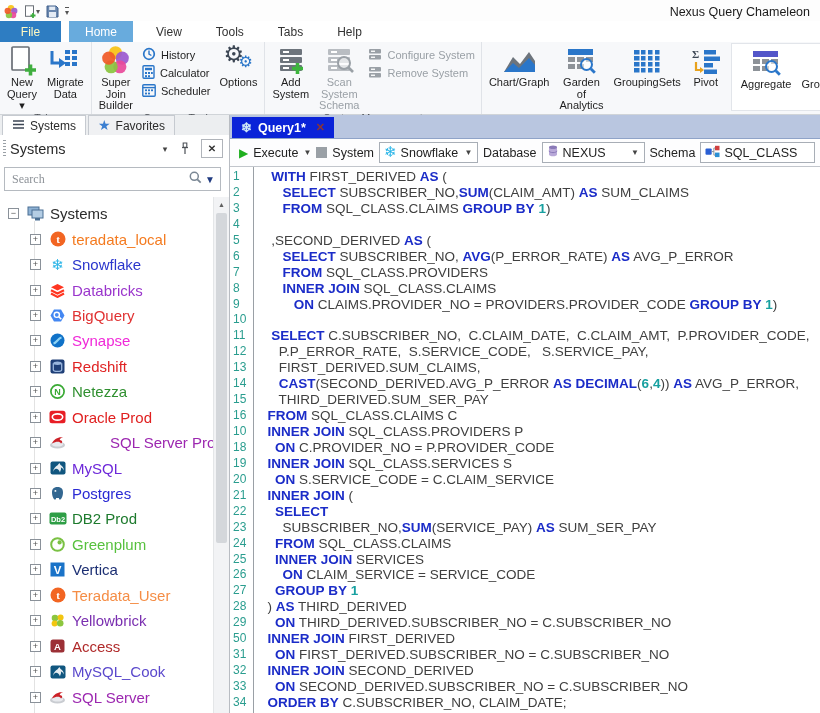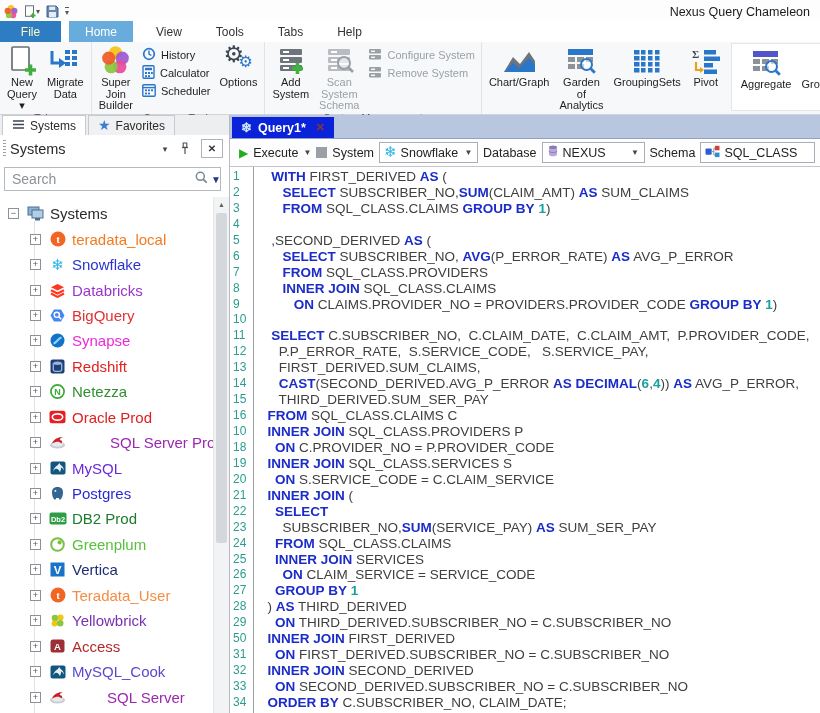--- a/index.html
+++ b/index.html
@@ -47,21 +47,21 @@
   .stab.active{background:#fff;}
   .phead{height:27px;display:flex;align-items:center;padding:0 6px 0 10px;position:relative;background:#fff;}
   .phead::before{content:"";position:absolute;left:3px;top:5px;bottom:5px;width:3px;
         background:repeating-linear-gradient(#9aa0a6 0 1px,transparent 1px 3px);}
   .ptitle{font-size:14.5px;color:#2a2a2a;}
   .phsp{flex:1;}
   .phico{display:flex;align-items:center;justify-content:center;width:20px;height:17px;color:#444;font-size:9px;}
   .phclose{border:1px solid #b0b4ba;font-size:10px;font-weight:bold;color:#333;margin-left:6px;}
   .searchwrap{padding:5px 8px 6px 4px;}
   .searchbox{height:22px;border:1px solid #b5bac0;display:flex;align-items:center;padding:0 5px;background:#fff;}
-  .searchbox input{border:none;outline:none;flex:1;font-size:14px;color:#333;font-family:Liberation Sans, sans-serif;background:transparent;}
+  .searchbox input{border:none;outline:none;flex:1;font-size:12px;color:#333;font-family:Liberation Serif, serif;background:transparent;}
   .searchbox input::placeholder{color:#8d9298;}
   .scaret{font-size:10px;color:#1f3a80;margin-left:3px;}
   .tree{flex:1;position:relative;overflow:hidden;padding-top:4px;}
   .treeinner{position:relative;}
   .treeinner::before{content:"";position:absolute;left:34px;top:20px;bottom:-20px;border-left:1px solid #e2e2e2;}
   .titem{height:25.45px;display:flex;align-items:center;position:relative;}
   .exp{width:9px;height:9px;border:1px solid #8a9199;background:#fff;margin-right:7px;flex:none;
        display:flex;align-items:center;justify-content:center;font-size:9px;line-height:7px;color:#555;z-index:1;}
   .ticon{width:19px;display:flex;justify-content:center;align-items:center;margin-right:5px;flex:none;}
   .tlabel{font-size:15px;white-space:nowrap;}
@@ -660,21 +660,21 @@
             </div>
             <div class="titem" style="margin-left: 30px;">
               <span class="exp">+</span>
               <span class="ticon">
                 <svg width="17" height="15" viewBox="0 0 17 15">
                   <ellipse cx="8.5" cy="10" rx="7.5" ry="3.6" fill="#c9ccd1"></ellipse>
                   <ellipse cx="8.5" cy="9.2" rx="5.5" ry="2.4" fill="#e8eaee"></ellipse>
                   <path d="M3 8.5C5 3.5 10.5 1.5 14 2.5c-2.2.3-3.4 1.4-3.2 2.6 2.2.2 3.4 2.2 1.2 3.4-.8-2-4.5-2.4-9 0z" fill="#cc2027"></path>
                 </svg>
               </span>
-              <span class="tlabel" style="color: rgb(156, 39, 176); margin-left: 35px;">SQL Server</span>
+              <span class="tlabel" style="color: rgb(156, 39, 176);">SQL Server</span>
             </div>
             <div class="titem" style="margin-left: 30px;"></div>
           </div>
         <div class="vsb">
           <div class="up">▲</div>
           <div class="thumb"></div>
         </div>
       </div>
     </div>
 

